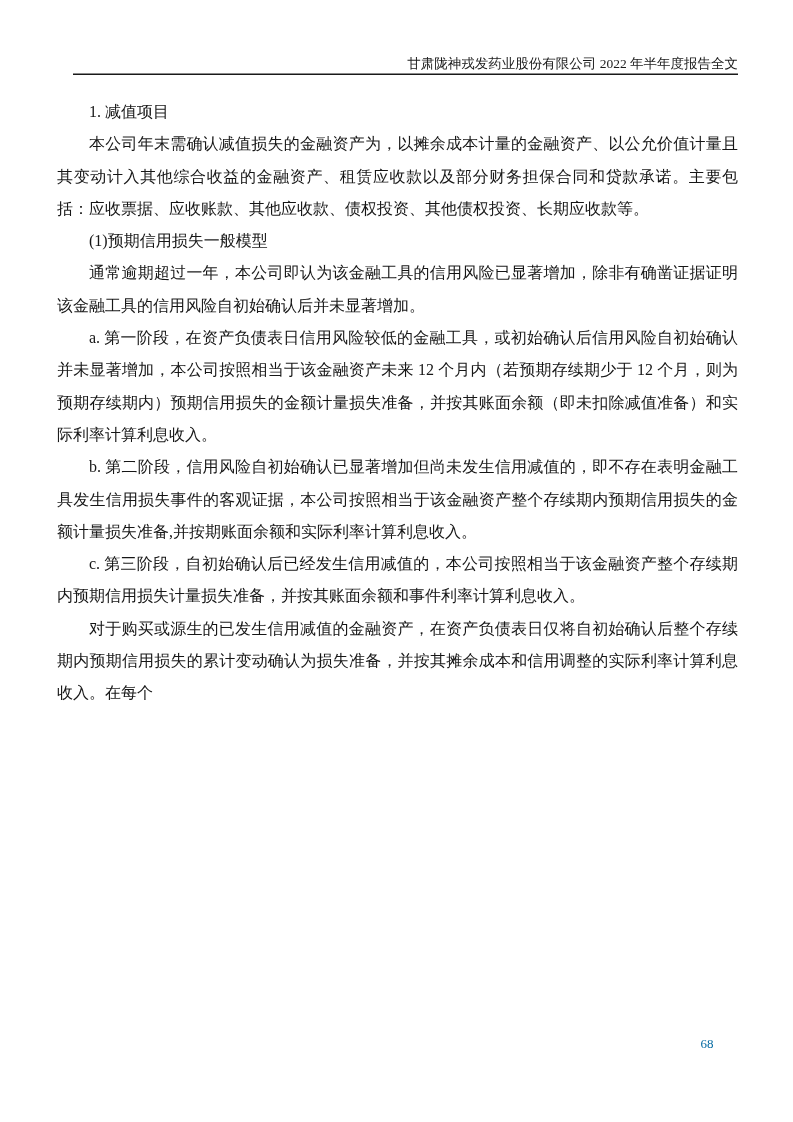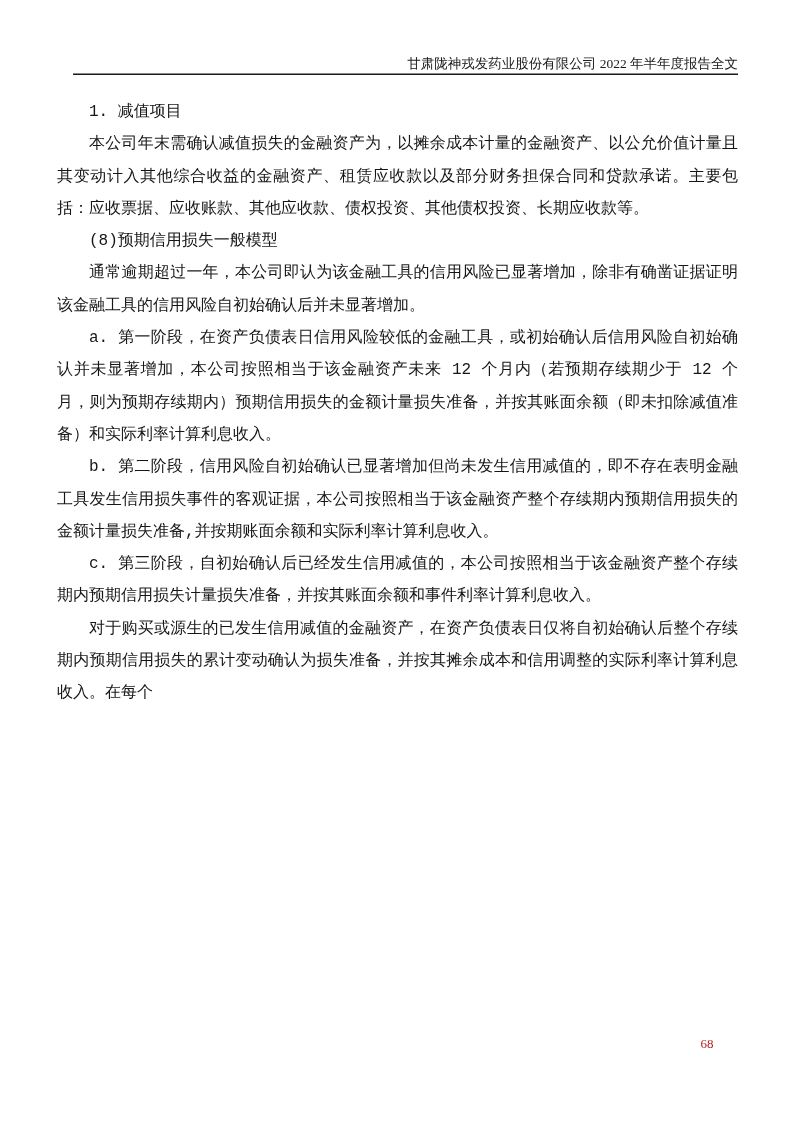--- a/index.html
+++ b/index.html
@@ -44,45 +44,44 @@
     width: 681px;
     font-size: 16px;
     line-height: 32.3px;
     text-align: justify;
     color: #161616;
   }
   .para {
     margin: 0;
     padding: 0;
     text-indent: 2em;
-    font-family: Liberation Mono, monospace;
   }
   .page-number {
     position: absolute;
     top: 1036px;
     left: 695px;
     width: 24px;
     text-align: center;
     font-size: 13px;
-    color: #b91c1c;
+    color: #0369a1;
   }
 </style>
 </head>
 <body>
 
 <div class="page">
 
   <div class="page-header">甘肃陇神戎发药业股份有限公司 2022 年半年度报告全文</div>
 
   <div class="header-rule"></div>
 
   <main class="doc-body">
     <p class="para">1. 减值项目</p>
     <p class="para">本公司年末需确认减值损失的金融资产为，以摊余成本计量的金融资产、以公允价值计量且其变动计入其他综合收益的金融资产、租赁应收款以及部分财务担保合同和贷款承诺。主要包括：应收票据、应收账款、其他应收款、债权投资、其他债权投资、长期应收款等。</p>
-    <p class="para">(8)预期信用损失一般模型</p>
+    <p class="para">(1)预期信用损失一般模型</p>
     <p class="para">通常逾期超过一年，本公司即认为该金融工具的信用风险已显著增加，除非有确凿证据证明该金融工具的信用风险自初始确认后并未显著增加。</p>
     <p class="para">a. 第一阶段，在资产负债表日信用风险较低的金融工具，或初始确认后信用风险自初始确认并未显著增加，本公司按照相当于该金融资产未来 12 个月内（若预期存续期少于 12 个月，则为预期存续期内）预期信用损失的金额计量损失准备，并按其账面余额（即未扣除减值准备）和实际利率计算利息收入。</p>
     <p class="para">b. 第二阶段，信用风险自初始确认已显著增加但尚未发生信用减值的，即不存在表明金融工具发生信用损失事件的客观证据，本公司按照相当于该金融资产整个存续期内预期信用损失的金额计量损失准备,并按期账面余额和实际利率计算利息收入。</p>
     <p class="para">c. 第三阶段，自初始确认后已经发生信用减值的，本公司按照相当于该金融资产整个存续期内预期信用损失计量损失准备，并按其账面余额和事件利率计算利息收入。</p>
     <p class="para">对于购买或源生的已发生信用减值的金融资产，在资产负债表日仅将自初始确认后整个存续期内预期信用损失的累计变动确认为损失准备，并按其摊余成本和信用调整的实际利率计算利息收入。在每个</p>
   </main>
 
   <div class="page-number">68</div>
 
 </div>

